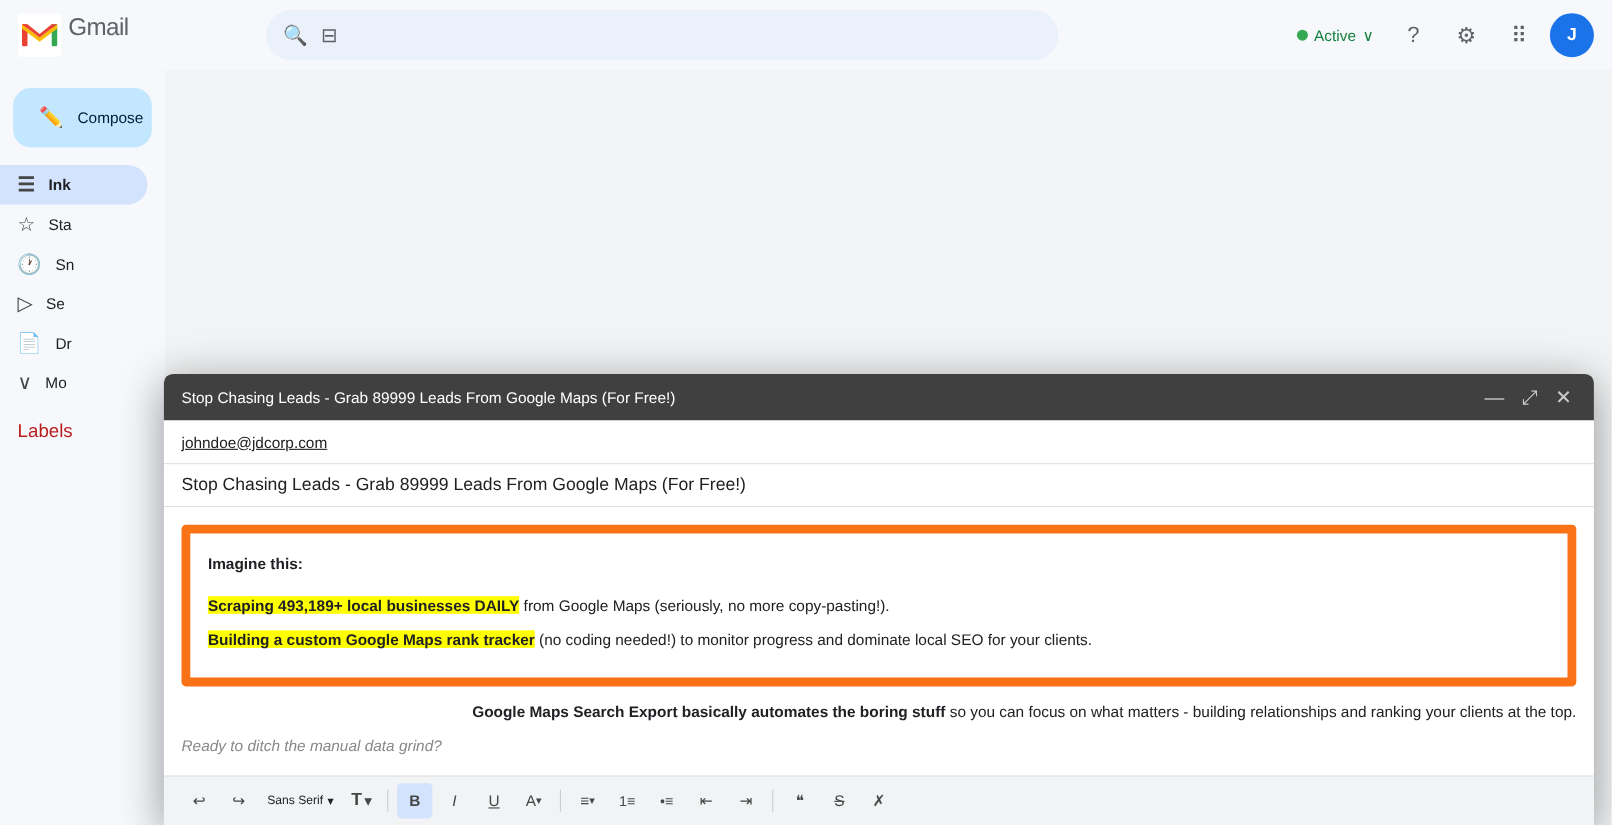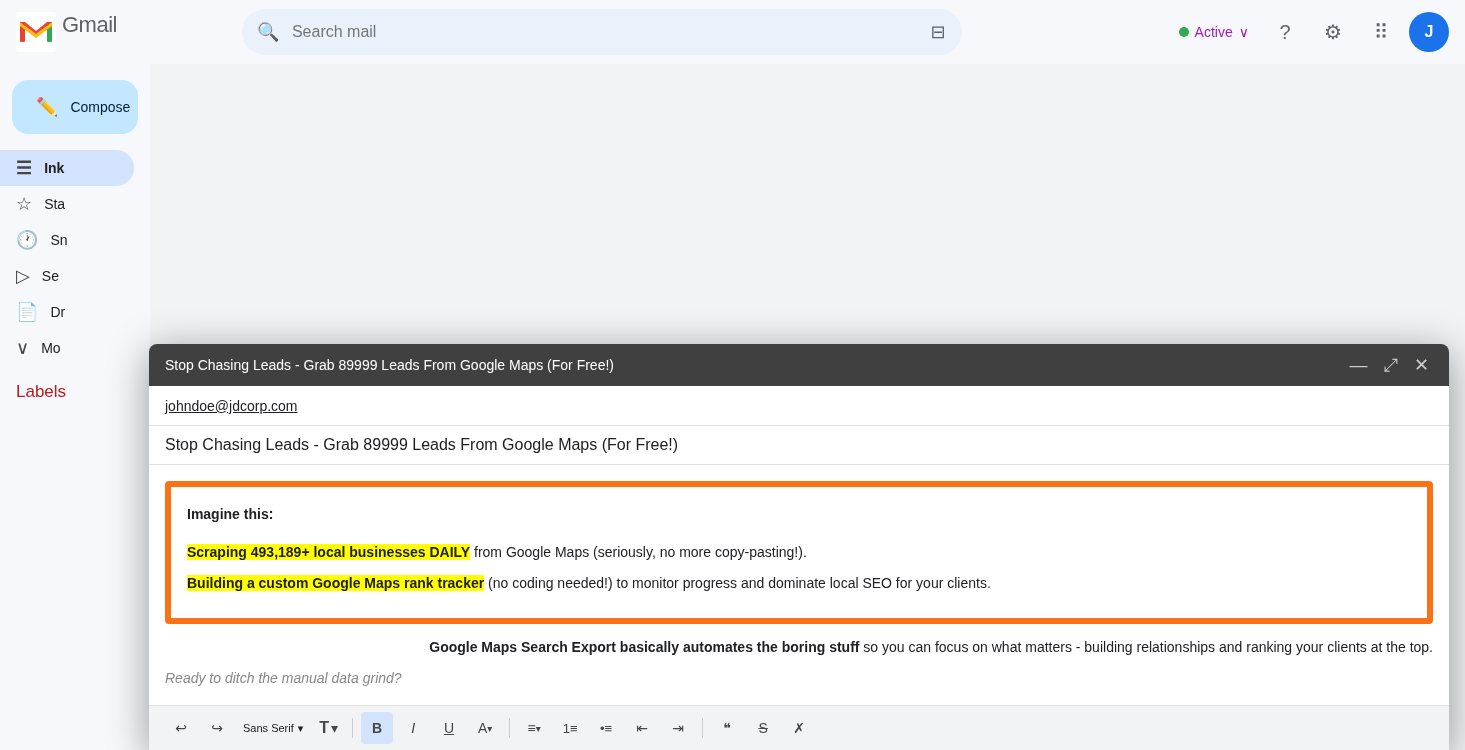--- a/index.html
+++ b/index.html
@@ -71,21 +71,21 @@
       display: flex;
       align-items: center;
       gap: 8px;
       margin-left: auto;
     }
     .active-btn {
       display: flex;
       align-items: center;
       gap: 6px;
       font-size: 14px;
-      color: #a21caf;
+      color: #15803d;
       cursor: pointer;
       padding: 4px 8px;
       border-radius: 4px;
     }
     .active-dot {
       width: 10px;
       height: 10px;
       border-radius: 50%;
       background: #34a853;
     }
@@ -229,21 +229,21 @@
       flex: 1;
       padding: 16px;
       font-size: 14px;
       color: #202124;
       line-height: 1.6;
       overflow-y: auto;
     }
 
     
     .highlight-box {
-      border: 6px solid #f97316;
+      border: 8px solid #f97316;
       border-radius: 4px;
       padding: 16px;
       margin-bottom: 12px;
     }
 
     .imagine-text {
       font-size: 14px;
       color: #202124;
       margin-bottom: 16px;
     }
@@ -348,21 +348,20 @@
         <rect x="31" y="10" width="5" height="20" fill="#34A853" rx="1"></rect>
         <polygon points="4,10 20,22 36,10 36,14 20,26 4,14" fill="#FBBC05"></polygon>
         <polygon points="4,10 9,10 20,19 31,10 36,10 20,22" fill="#EA4335"></polygon>
       </g>
     </svg>
     <span class="gmail-text">Gmail</span>
   </div>
 
   <div class="search-bar">
     <span class="search-icon-wrap">🔍</span>
-    <input class="search-input" type="text" placeholder="Search mail" style="">
     <span class="search-filter-icon">⊟</span>
   </div>
 
   <div class="header-right">
     <div class="active-btn">
       <div class="active-dot"></div>
       <span>Active</span>
       <span>∨</span>
     </div>
     <div class="header-icon-btn">?</div>

